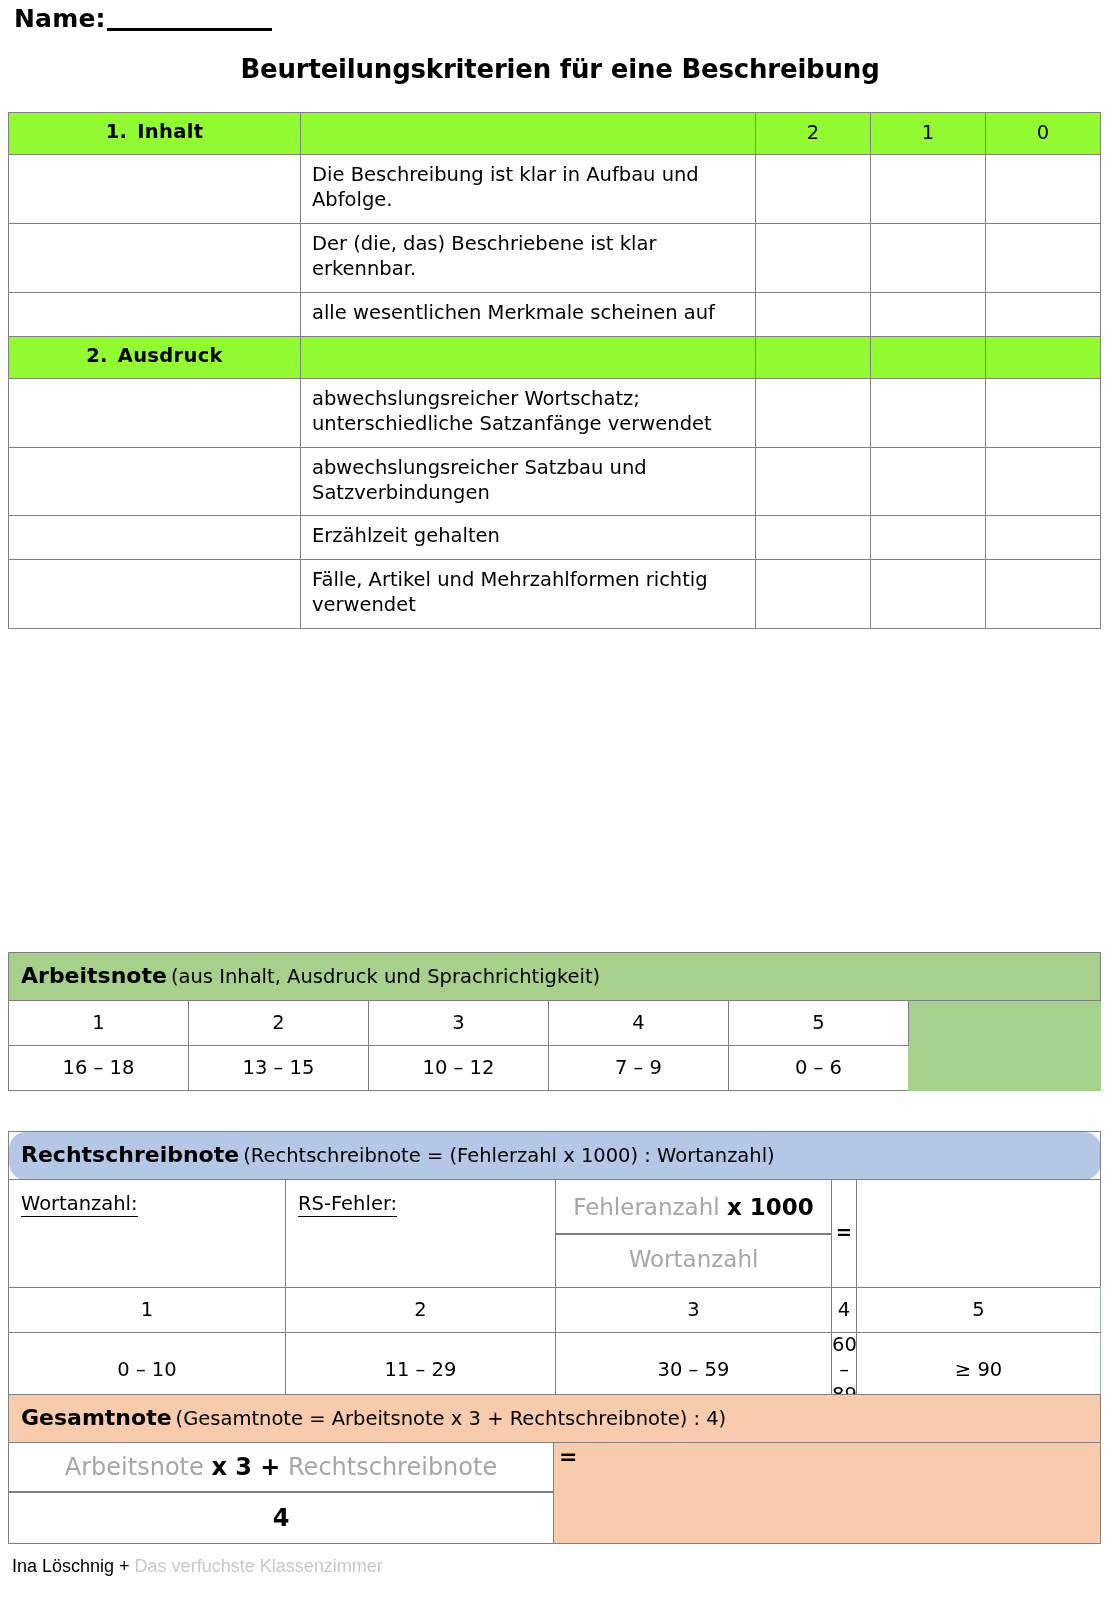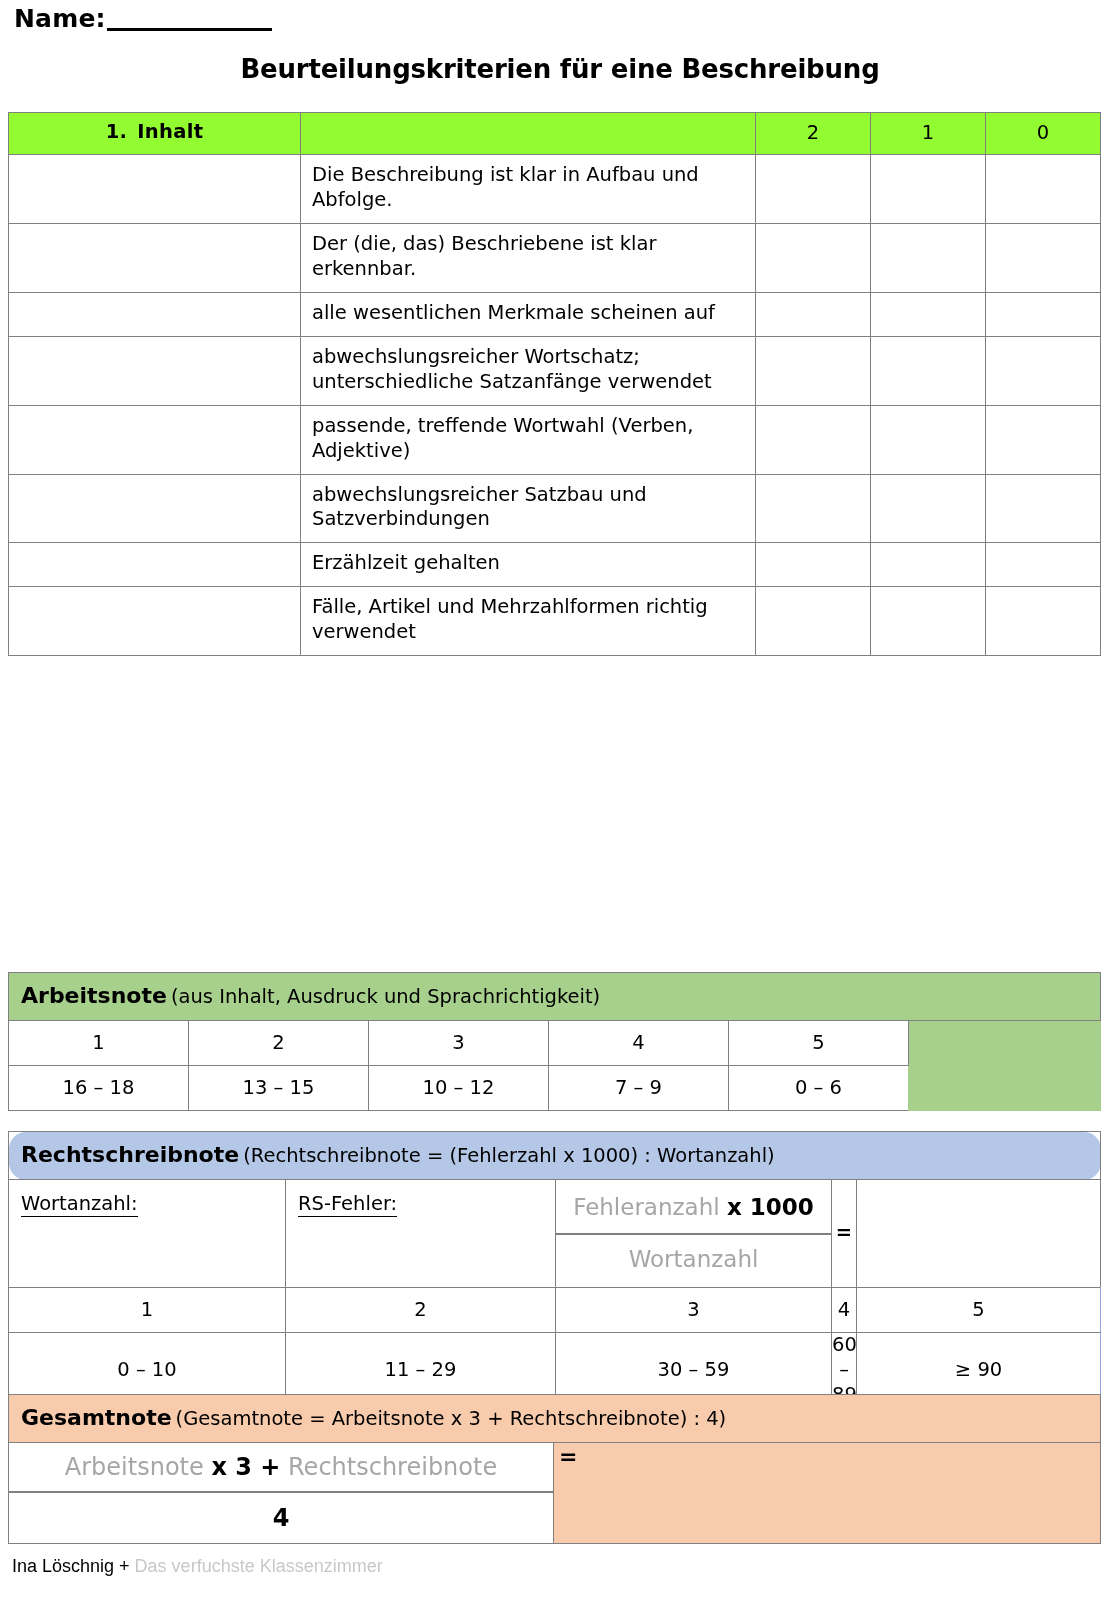--- a/index.html
+++ b/index.html
@@ -99,21 +99,21 @@
     font-size: 23px;
     font-weight: normal;
   }
   .desc-cell {
     padding: 8px 10px 10px 11px !important;
     vertical-align: top;
   }
   .blank-cell { background: #ffffff; }
 
   
-  #arbeitsnote-table { top: 972px; }
+  #arbeitsnote-table { top: 952px; }
   #arbeitsnote-table td { height: 45px; }
 
   .band-head {
     vertical-align: middle !important;
     padding: 9px 0 10px 12px !important;
     font-size: 19px;
   }
   .band-head .band-title {
     font-weight: bold;
     font-size: 22px;
@@ -239,29 +239,31 @@
       </tr>
       <tr>
         <td class="blank-cell"></td>
         <td class="desc-cell">alle wesentlichen Merkmale scheinen auf</td>
         <td class="blank-cell"></td>
         <td class="blank-cell"></td>
         <td class="blank-cell"></td>
       </tr>
 
       <tr>
+        <td class="cat-head">
+          <span class="num">2.</span><span>Ausdruck</span>
+        </td>
+        <td class="green-cell"></td>
+        <td class="green-cell"></td>
+        <td class="green-cell"></td>
+        <td class="green-cell"></td>
+      </tr>
+      <tr>
         <td class="blank-cell"></td>
         <td class="desc-cell">abwechslungsreicher Wortschatz; unterschiedliche Satzanfänge verwendet</td>
-        <td class="blank-cell"></td>
-        <td class="blank-cell"></td>
-        <td class="blank-cell"></td>
-      </tr>
-      <tr>
-        <td class="blank-cell"></td>
-        <td class="desc-cell">passende, treffende Wortwahl (Verben, Adjektive)</td>
         <td class="blank-cell"></td>
         <td class="blank-cell"></td>
         <td class="blank-cell"></td>
       </tr>
       <tr>
         <td class="blank-cell"></td>
         <td class="desc-cell">abwechslungsreicher Satzbau und Satzverbindungen</td>
         <td class="blank-cell"></td>
         <td class="blank-cell"></td>
         <td class="blank-cell"></td>

